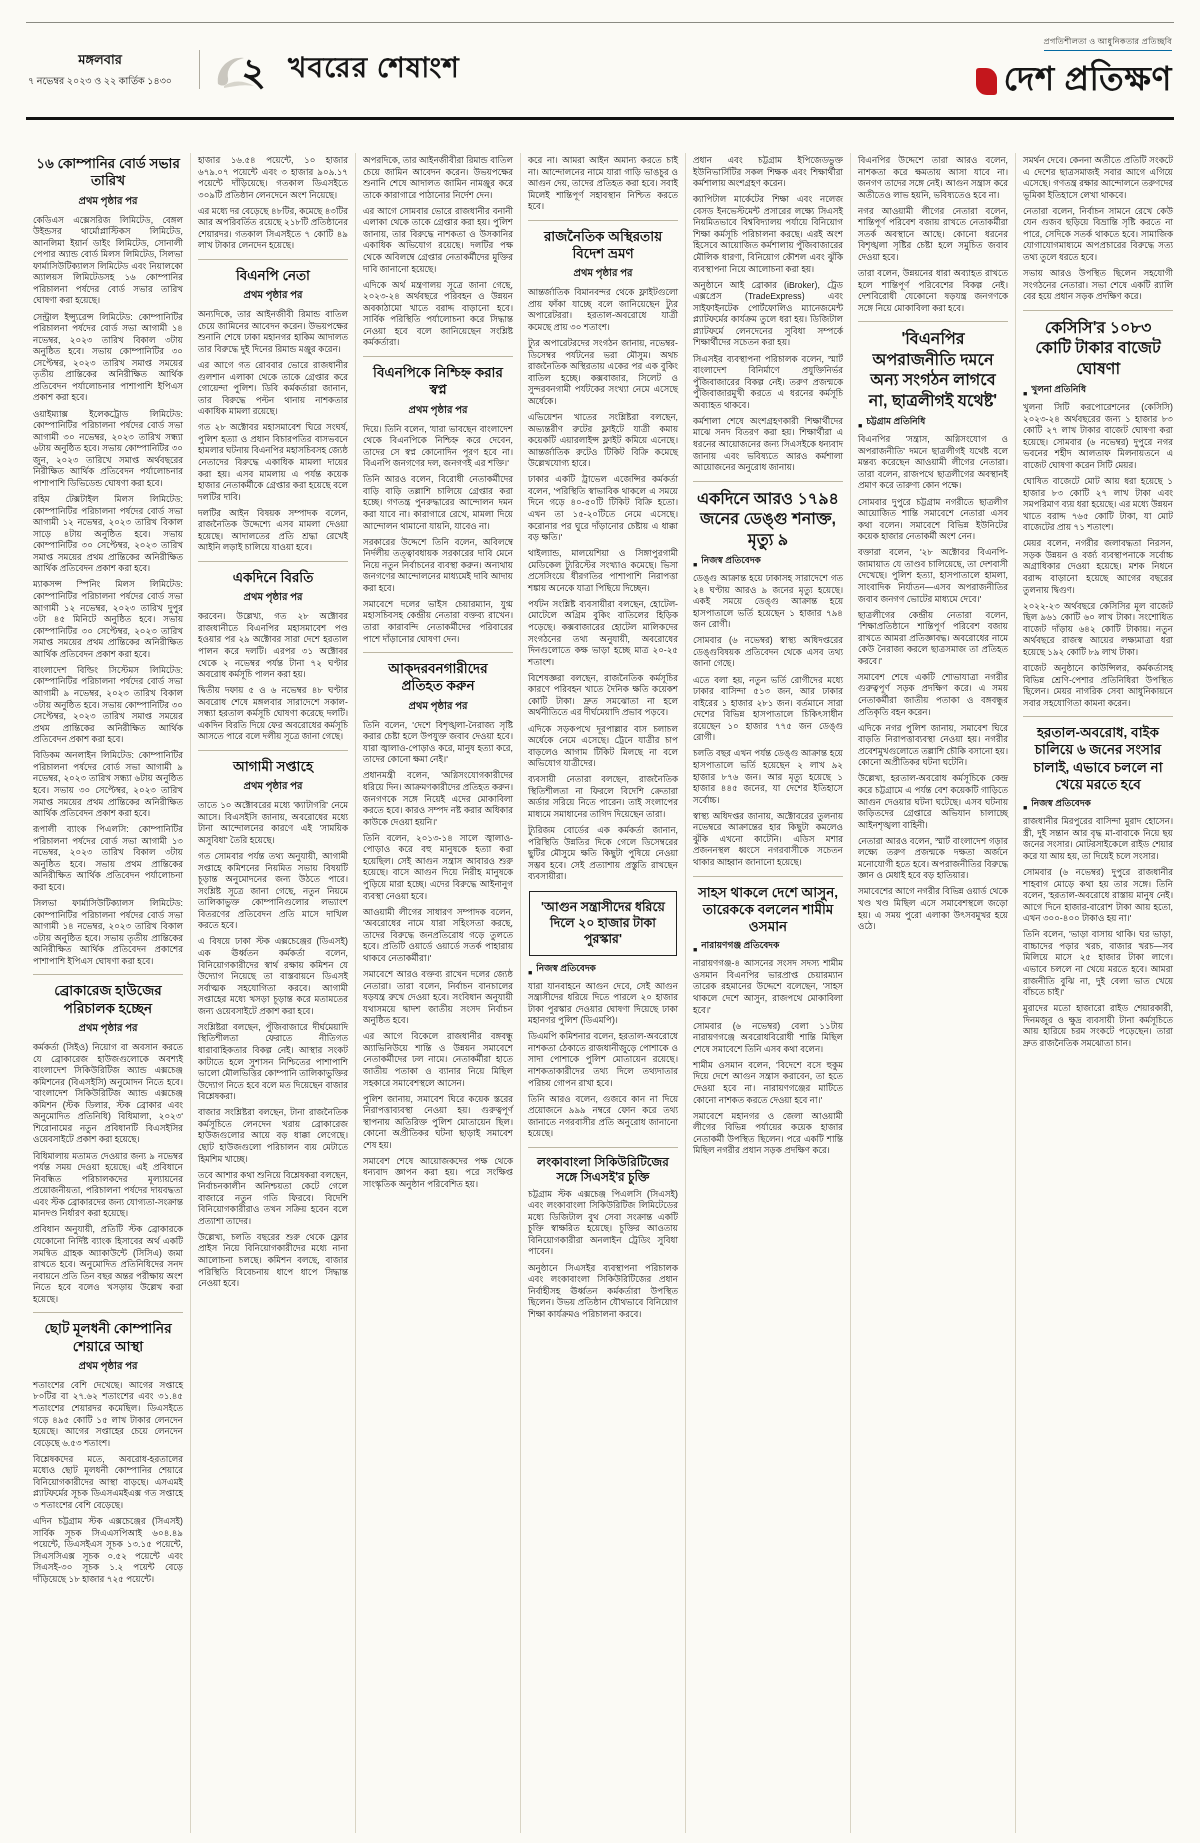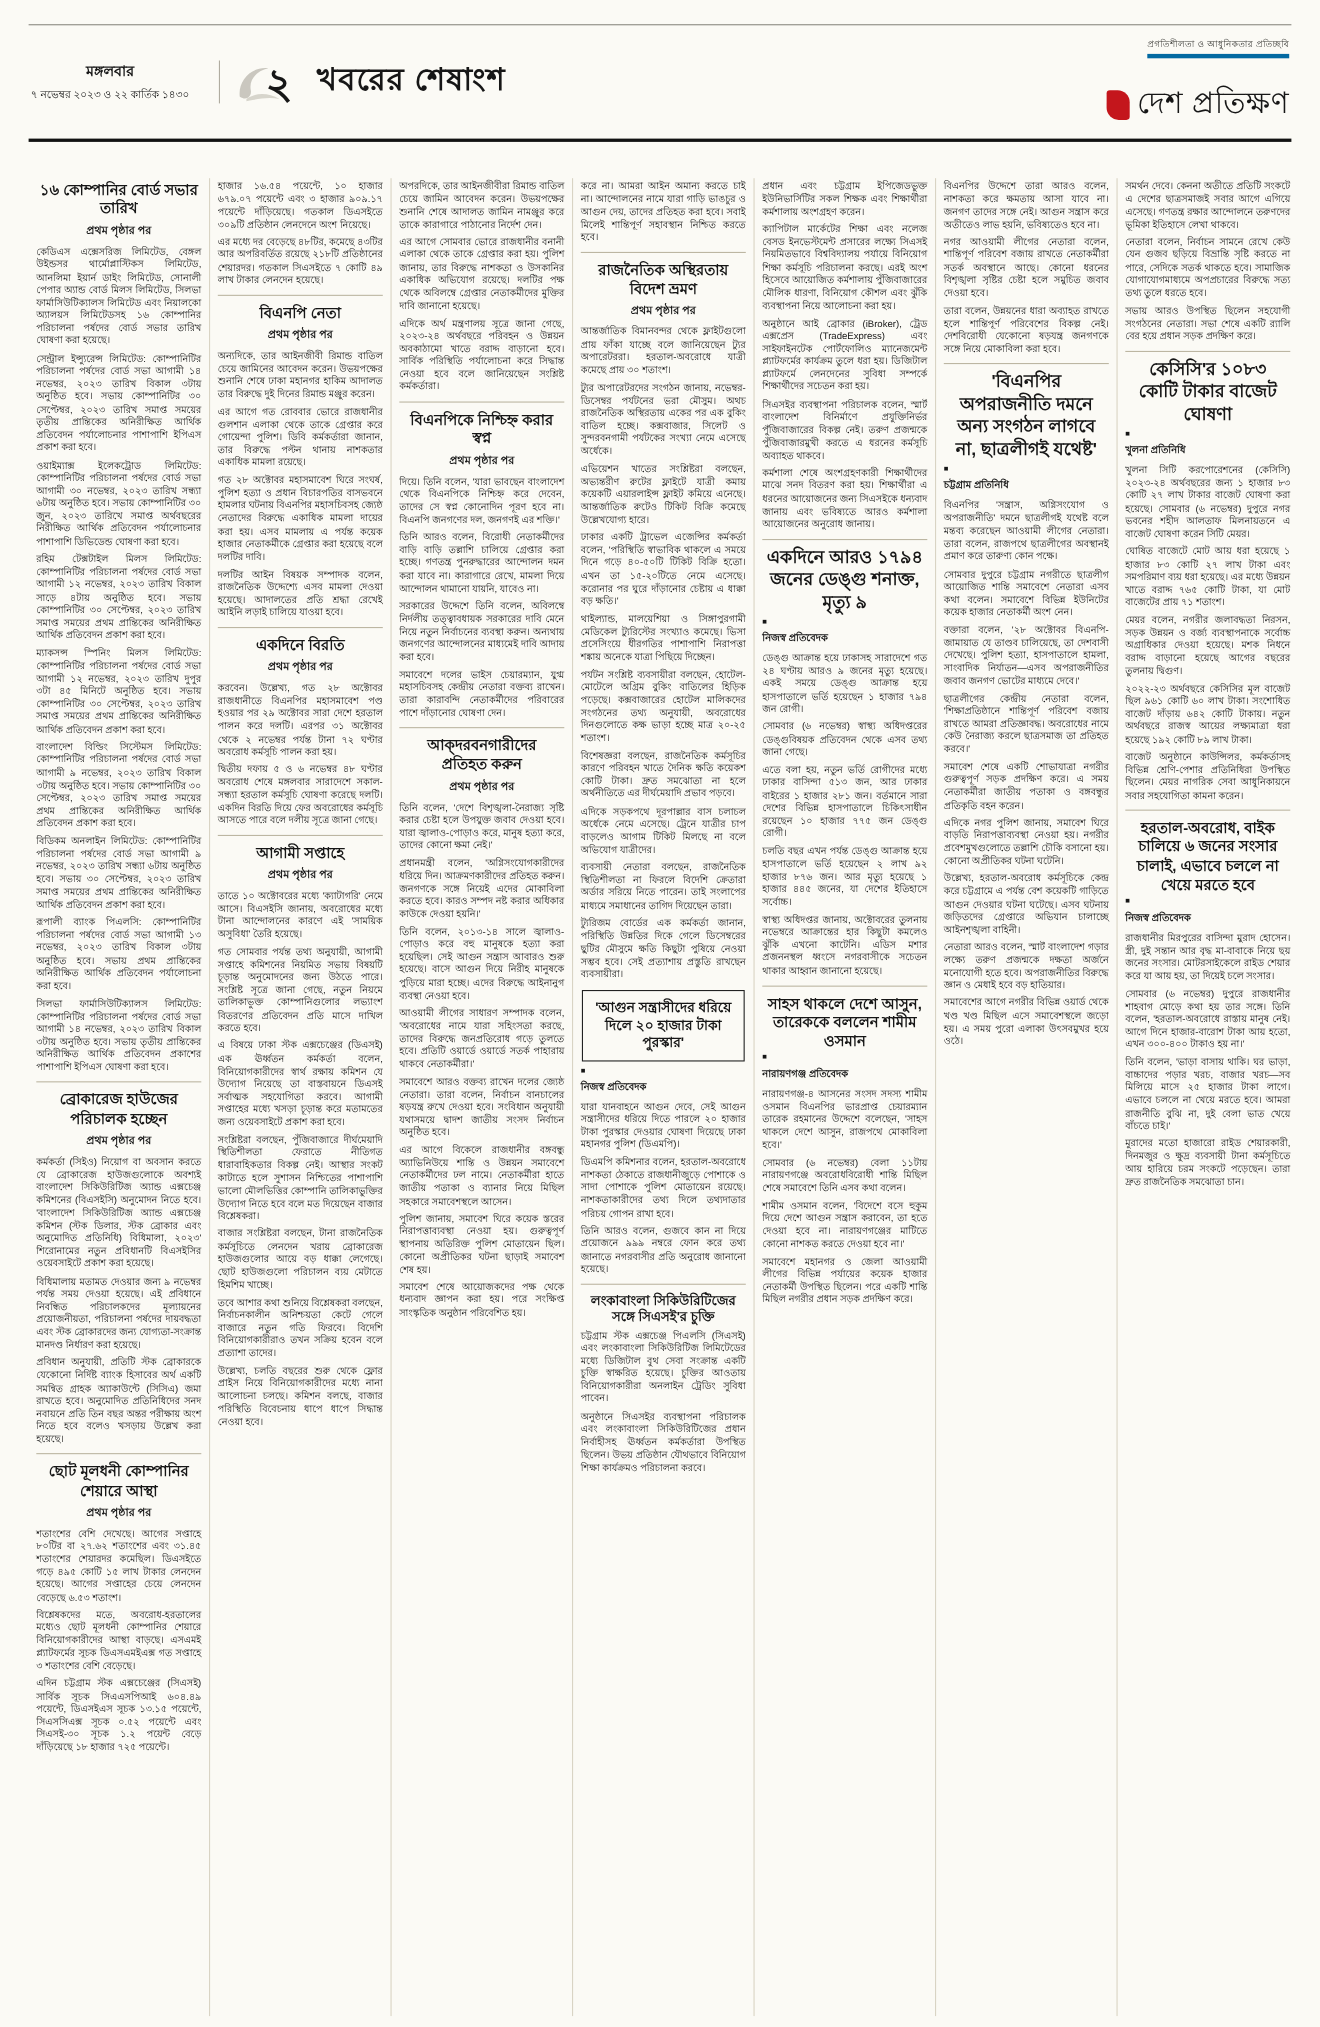--- a/index.html
+++ b/index.html
@@ -11,36 +11,36 @@
   .masthead{display:flex;align-items:center;gap:14px;border-top:1px solid #8a8a82;padding:7px 2px 5px;}
   .date-block{padding-right:27px;border-right:1px solid #b0aca0;text-align:center;}
   .day{font-weight:bold;font-size:13px;}
   .date{font-size:9.5px;margin-top:3px;white-space:nowrap;}
   .pagenum-wrap{position:relative;width:56px;height:48px;flex:0 0 auto;}
   .flourish{position:absolute;left:0;top:4px;opacity:.5;}
   .pagenum{position:absolute;right:4px;top:-4px;font-size:38px;font-weight:bold;}
   .section-title{font-size:28px;font-weight:bold;letter-spacing:1px;margin-left:4px;white-space:nowrap;}
   .spacer{flex:1;}
   .brand{text-align:right;}
-  .tagline{font-size:8px;color:#3a3a36;letter-spacing:.4px;margin-bottom:20px;border-bottom:4px solid #0369a1;padding-bottom:2px;display:inline-block;}
+  .tagline{font-size:8px;color:#3a3a36;letter-spacing:.4px;margin-bottom:2px;border-bottom:1px solid #0369a1;padding-bottom:2px;display:inline-block;font-family:Liberation Serif, serif;}
   .brand-row{display:flex;align-items:center;justify-content:flex-end;gap:7px;}
   .brand-mark{width:21px;height:27px;background:#c4161c;border-radius:3px 11px 3px 11px;display:inline-block;flex:0 0 auto;}
-  .brand-name{font-size:27px;font-weight:normal;letter-spacing:.5px;white-space:nowrap;}
+  .brand-name{font-size:33px;font-weight:bold;letter-spacing:.5px;white-space:nowrap;}
   .head-rule{border-top:3px solid #121212;margin-top:3px;}
   
   .columns{display:flex;flex:1;margin-top:5px;overflow:hidden;}
   .col{flex:1 1 0;min-width:0;padding:2px 7px 0;border-right:1px solid #d9d4c4;overflow:hidden;margin-top:28px;}
   .col:last-child{border-right:none;padding-right:1px;}
   .col > :first-child{margin-top:0;}
   .headline{font-weight:bold;text-align:center;margin:7px 3px 3px;line-height:1.28;}
   .sz-s{font-size:12px;}
   .sz-m{font-size:13.5px;}
   .sz-l{font-size:16px;}
   .continued{font-size:10px;font-weight:bold;text-align:center;margin:0 0 5px;}
-  .byline{font-size:9px;font-weight:bold;margin:1px 0 5px;display:flex;align-items:flex-start;gap:4px;flex-direction:column;}
+  .byline{font-size:9px;font-weight:bold;margin:1px 0 5px;display:flex;align-items:flex-end;gap:4px;}
   .bymark{font-size:7px;line-height:1;}
   p.body{font-size:8.7px;line-height:1.33;text-align:justify;margin:0 0 4.5px;}
   .boxed{border:1.2px solid #222;margin:8px 1px 5px;padding:7px 6px;font-weight:bold;font-size:12.5px;text-align:center;line-height:1.3;}
   .article-rule{border-top:1px solid #bcb6a2;margin:7px 0 2px;}
 </style>
 </head>
 <body>
 
 <div class="page">
   <div class="inner">

